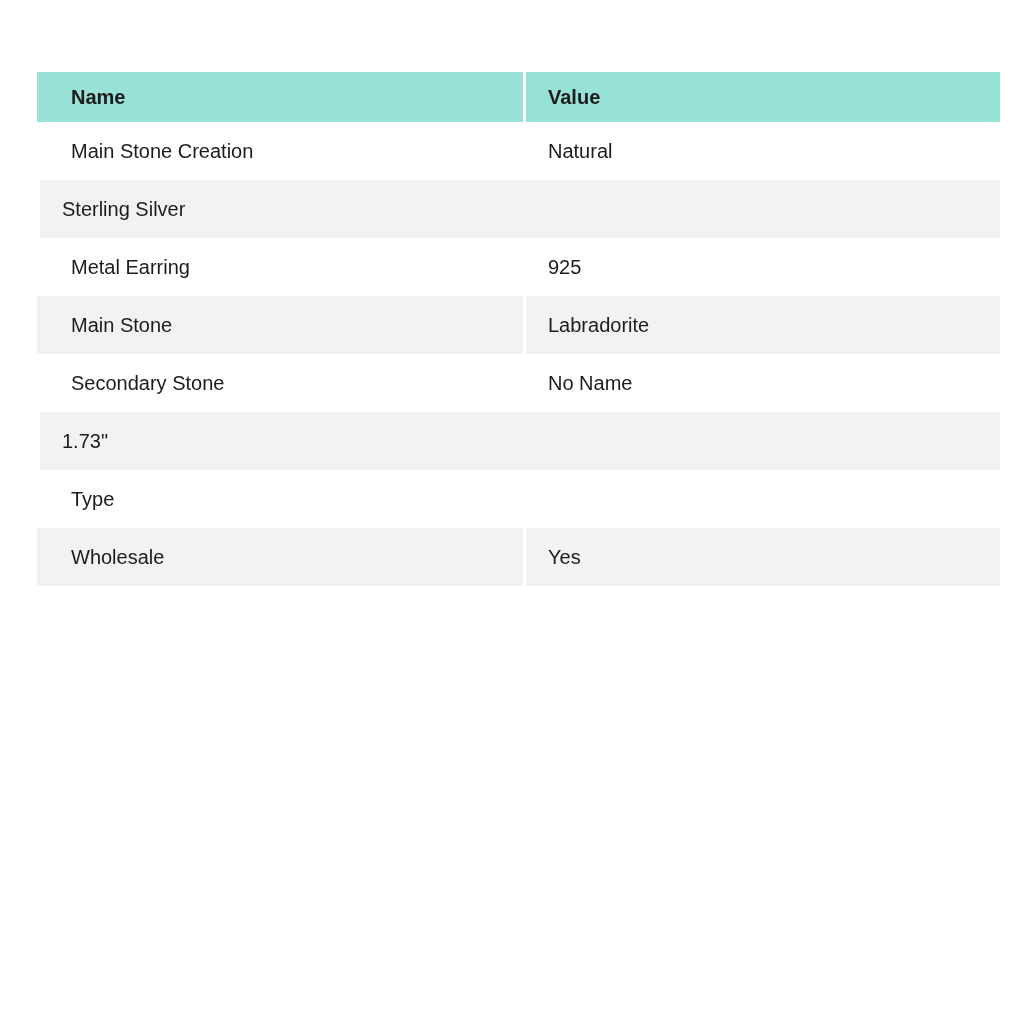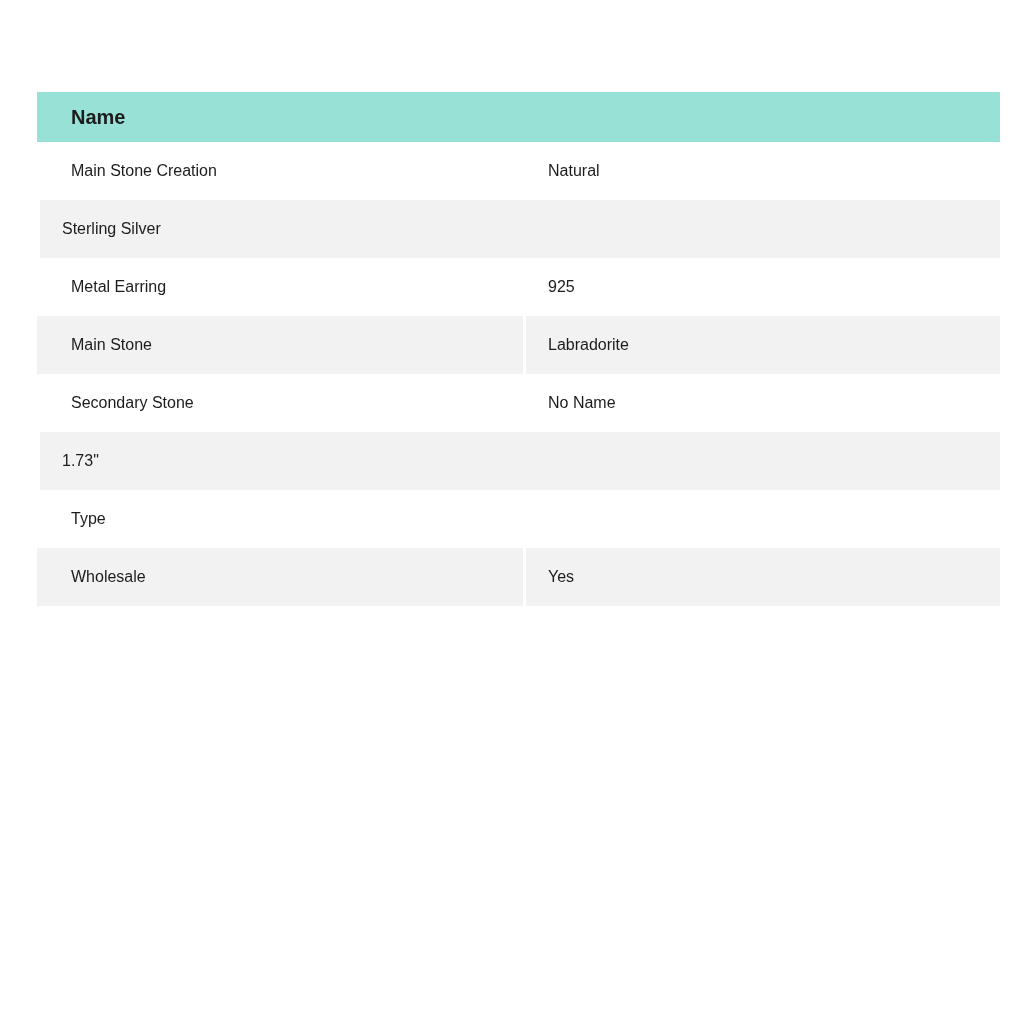--- a/index.html
+++ b/index.html
@@ -7,34 +7,34 @@
     width: 1024px;
     height: 1024px;
     background: #ffffff;
     font-family: "Liberation Sans", sans-serif;
     color: var(--text-color, #1c1c1c);
     overflow: hidden;
   }
   .spec-table {
     position: absolute;
     left: 37px;
-    top: 92px;
+    top: 72px;
     width: 963px;
   }
   .header-row {
     display: flex;
     height: 50px;
     background: var(--header-bg, #97e1d6);
     font-weight: 600;
     font-size: 20px;
   }
   .data-row {
     display: flex;
     height: 58px;
-    font-size: 16px;
+    font-size: 20px;
     background: #ffffff;
   }
   .data-row.striped {
     background: var(--stripe-bg, #f2f2f2);
   }
   .cell {
     display: flex;
     align-items: center;
     height: 100%;
   }
@@ -48,20 +48,23 @@
     border-left: 3px solid #ffffff;
   }
 </style>
 </head>
 <body>
 
 <div class="spec-table">
   <div class="header-row">
     <div class="cell cell-name">
       <span>Name</span>
+    </div>
+    <div class="cell cell-value">
+      <span>Value</span>
     </div>
   </div>
   <div id="rows">
   <div class="data-row">
     <div class="cell cell-name">
       <span>Main Stone Creation</span>
     </div>
     <div class="cell cell-value">
       <span>Natural</span>
     </div>

